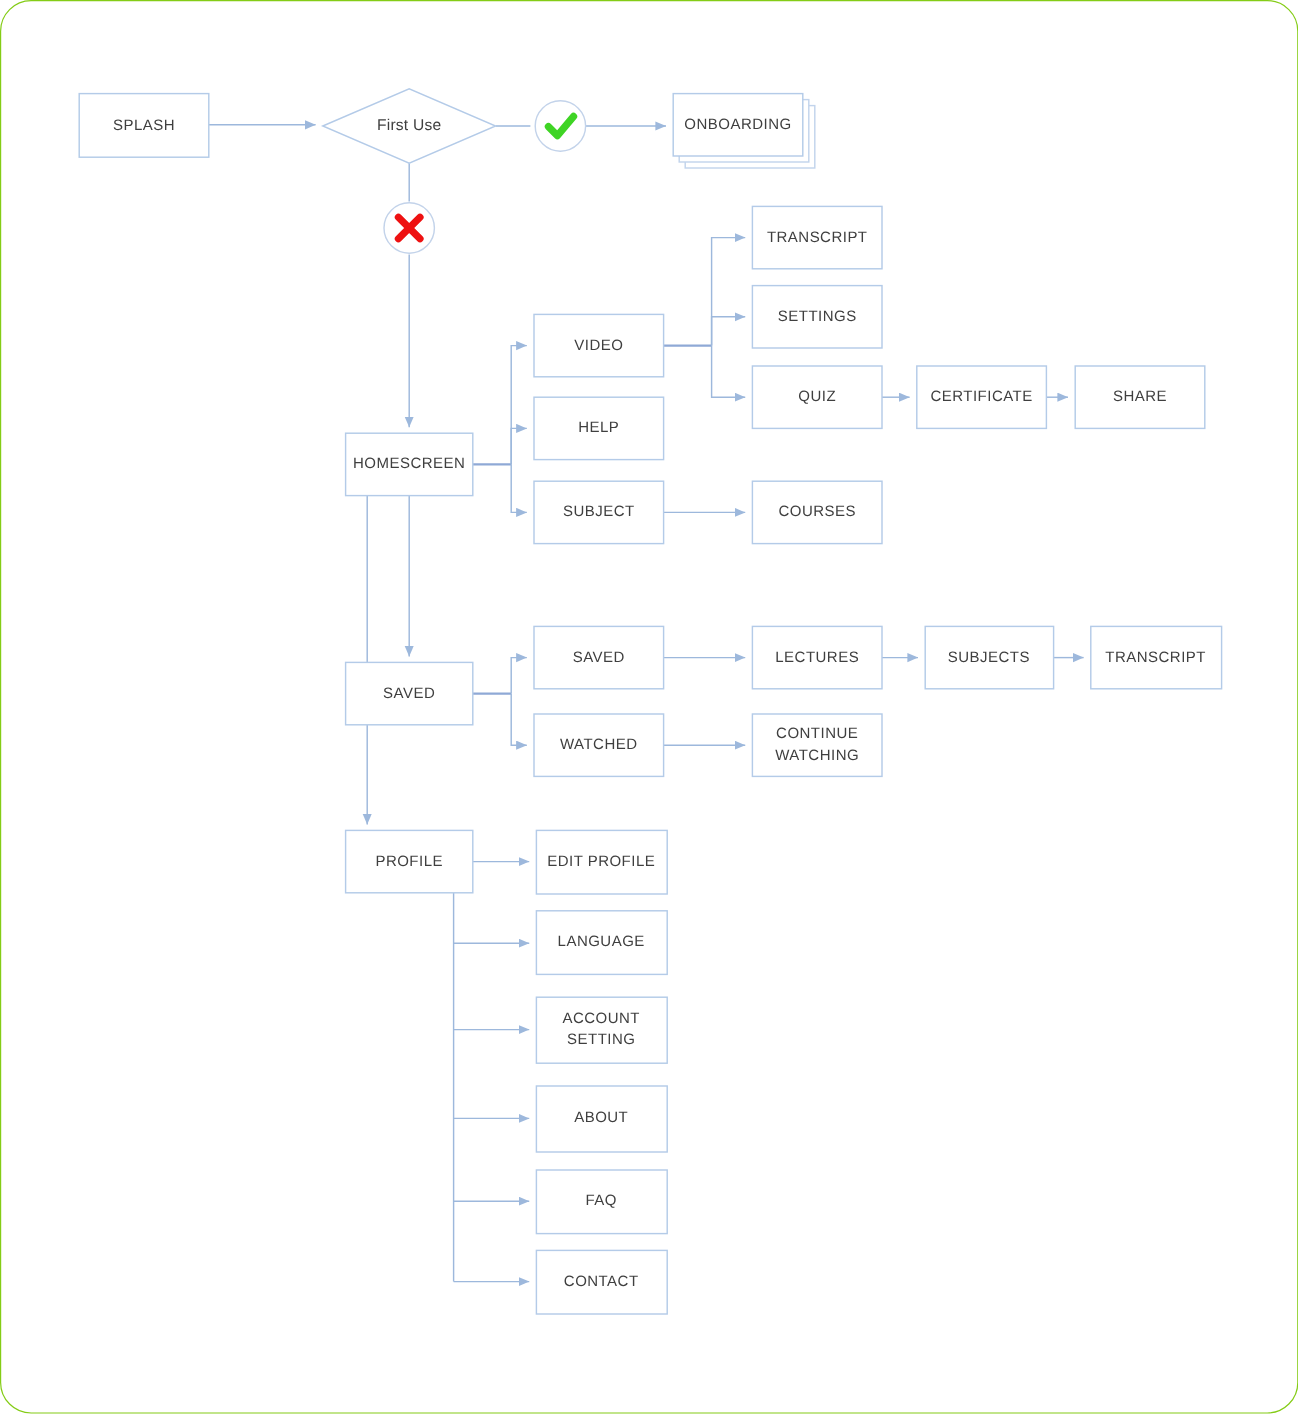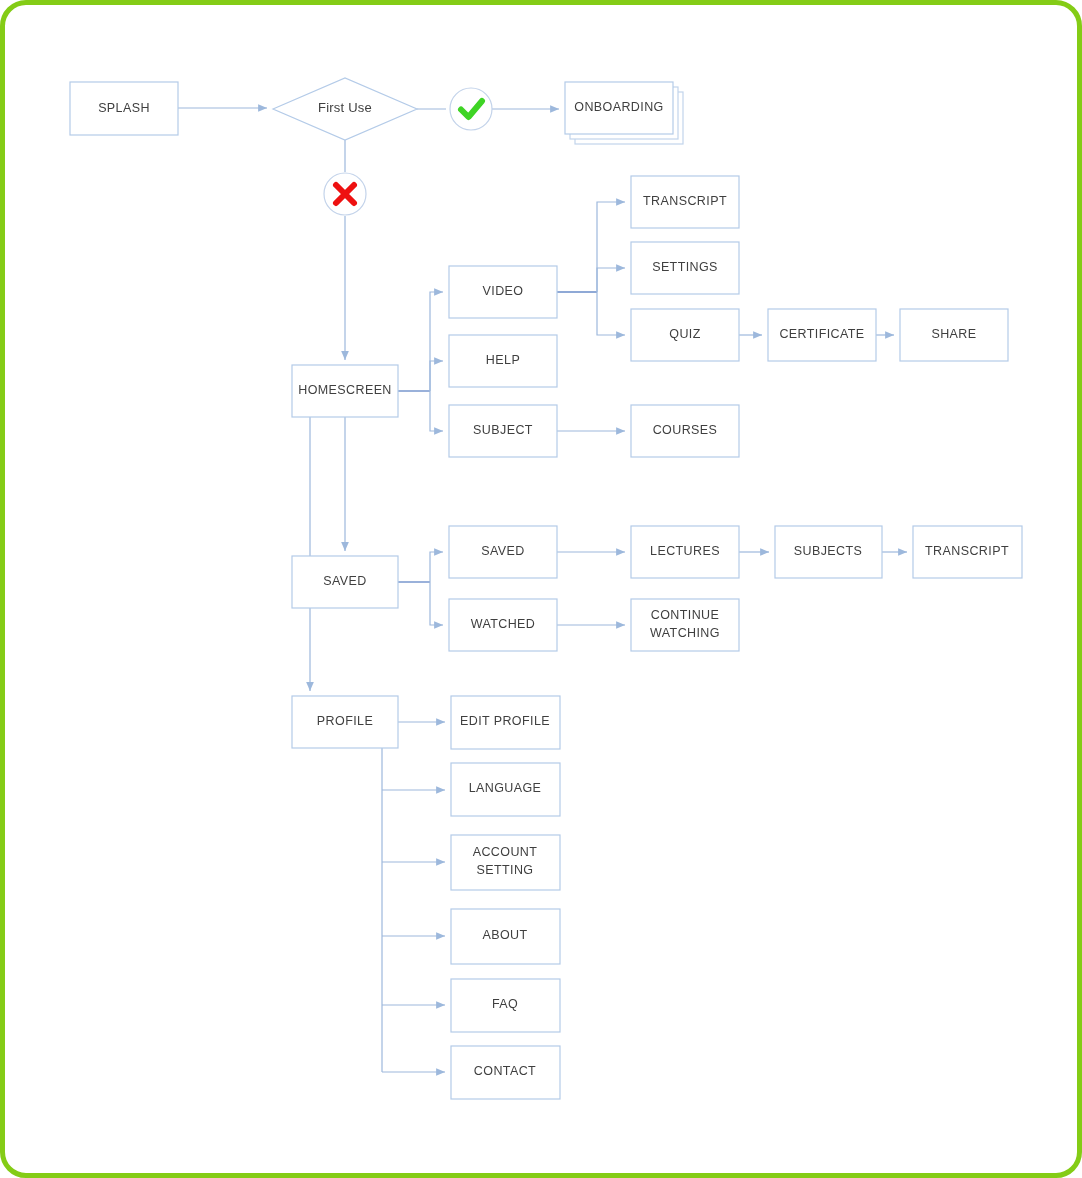--- a/index.html
+++ b/index.html
@@ -1,20 +1,20 @@
 <!DOCTYPE html>
 <html><head>
 <meta charset="utf-8">
 <style>
   html,body{margin:0;padding:0;background:#ffffff;}
   body{width:1082px;height:1178px;font-family:"Liberation Sans",sans-serif;}
   #frame{
     position:absolute;left:0;top:0;width:1082px;height:1178px;
     box-sizing:border-box;
-    border:5px solid #84cc16;
+    border:1px solid #84cc16;
     border-radius:26px;
     background:#ffffff;
     overflow:hidden;
   }
   #canvas{position:absolute;left:0;top:0;width:1082px;height:1178px;display:block;}
   .node-rect{fill:#ffffff;stroke:#b4cbe8;stroke-width:1.2;}
   .stack-rect{fill:#ffffff;stroke:#c2d4ec;stroke-width:1.2;}
   .node-label{
     font-family:"Liberation Sans",sans-serif;
     font-size:12.5px;

